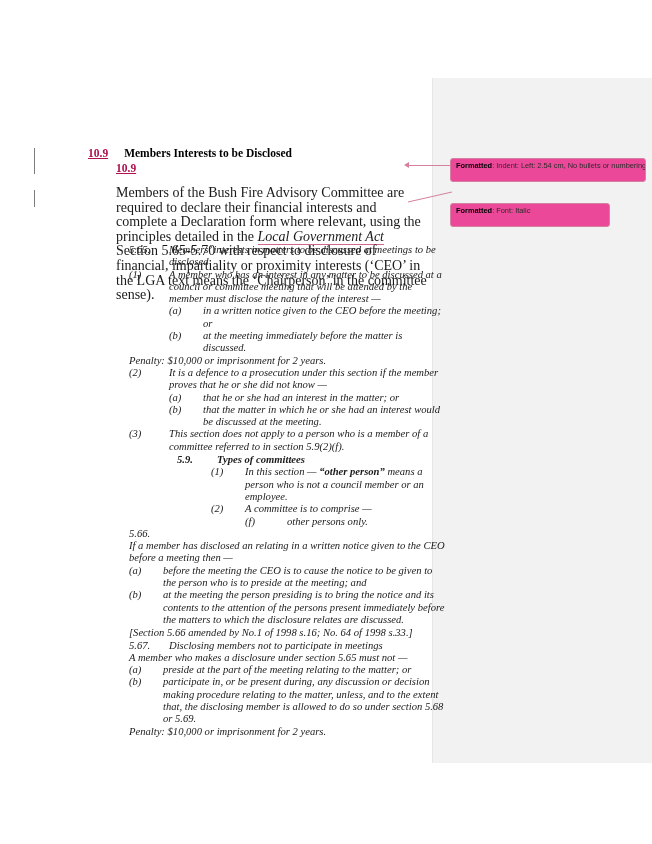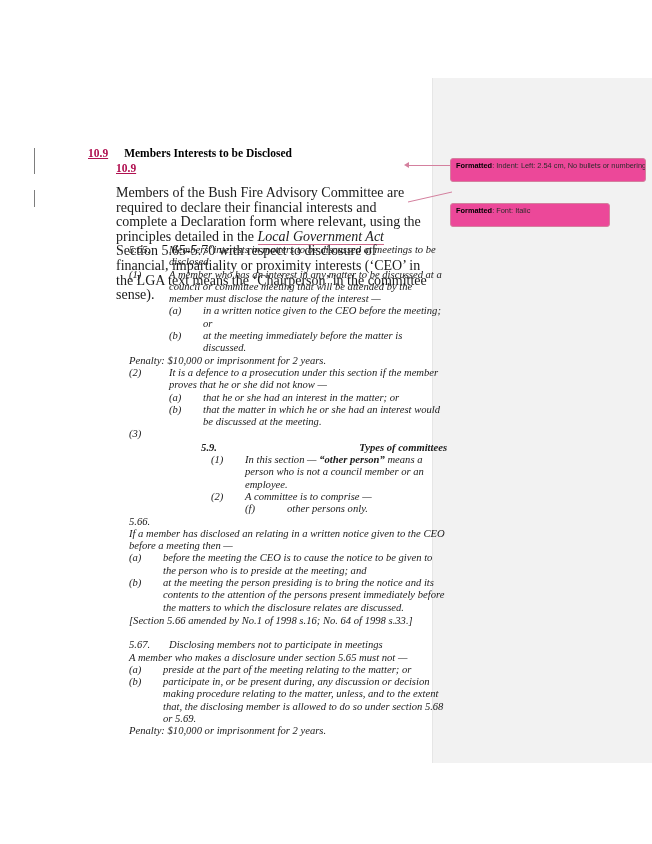--- a/index.html
+++ b/index.html
@@ -116,21 +116,21 @@
 
   
   .lvlA { margin-left: 0px; }
   .lvlA .lbl { width: 34px; }
 
   .penalty { margin-top: 0px; }
   .flush { margin-left: 0px; }
 
   
   .sub59 { margin-left: 48px; margin-top: 1px; }
-  .sub59-head { font-weight: bold; display: flex; text-align: right; }
+  .sub59-head { font-weight: bold; display: flex; }
   .sub59-head .lbl { width: 40px; }
   .sub59 .lvl1 { margin-left: 34px; }
   .sub59 .lvl1 .lbl { width: 34px; }
   .sub59 .lvl2 { margin-left: 68px; }
   .sub59 .lvl2 .lbl { width: 42px; }
   .bold-term { font-weight: bold; font-style: italic; }
 
   .amend-note { margin-top: 1px; }
 
   
@@ -226,20 +226,21 @@
       <div class="row lvl2">
         <span class="lbl">(a)</span>
         <span class="txt">that he or she had an interest in the matter; or</span>
       </div>
       <div class="row lvl2">
         <span class="lbl">(b)</span>
         <span class="txt">that the matter in which he or she had an interest would be discussed at the meeting.</span>
       </div>
       <div class="row lvl1">
         <span class="lbl">(3)</span>
+        <span class="txt">This section does not apply to a person who is a member of a committee referred to in section 5.9(2)(f).</span>
       </div>
     </div>
 
     <div class="sub59">
       <div class="sub59-head">
         <span class="lbl">5.9.</span>
         <span class="txt">Types of committees</span>
       </div>
       <div class="row lvl1">
         <span class="lbl">(1)</span>
@@ -264,21 +265,21 @@
         <span class="lbl">(a)</span>
         <span class="txt">before the meeting the CEO is to cause the notice to be given to the person who is to preside at the meeting; and</span>
       </div>
       <div class="row lvlA">
         <span class="lbl">(b)</span>
         <span class="txt">at the meeting the person presiding is to bring the notice and its contents to the attention of the persons present immediately before the matters to which the disclosure relates are discussed.</span>
       </div>
       <div class="amend-note flush">[Section 5.66 amended by No.1 of 1998 s.16; No. 64 of 1998 s.33.]</div>
     </div>
 
-    <div class="sec-block" style="margin-top:12px;font-family:Liberation Serif, serif;">
+    <div class="sec-block" style="font-family:Liberation Serif, serif;">
       <div class="row sec-head">
         <span class="lbl">5.67.</span>
         <span class="txt">Disclosing members not to participate in meetings</span>
       </div>
       <div class="flush">A member who makes a disclosure under section 5.65 must not —</div>
       <div class="row lvlA">
         <span class="lbl">(a)</span>
         <span class="txt">preside at the part of the meeting relating to the matter; or</span>
       </div>
       <div class="row lvlA">

